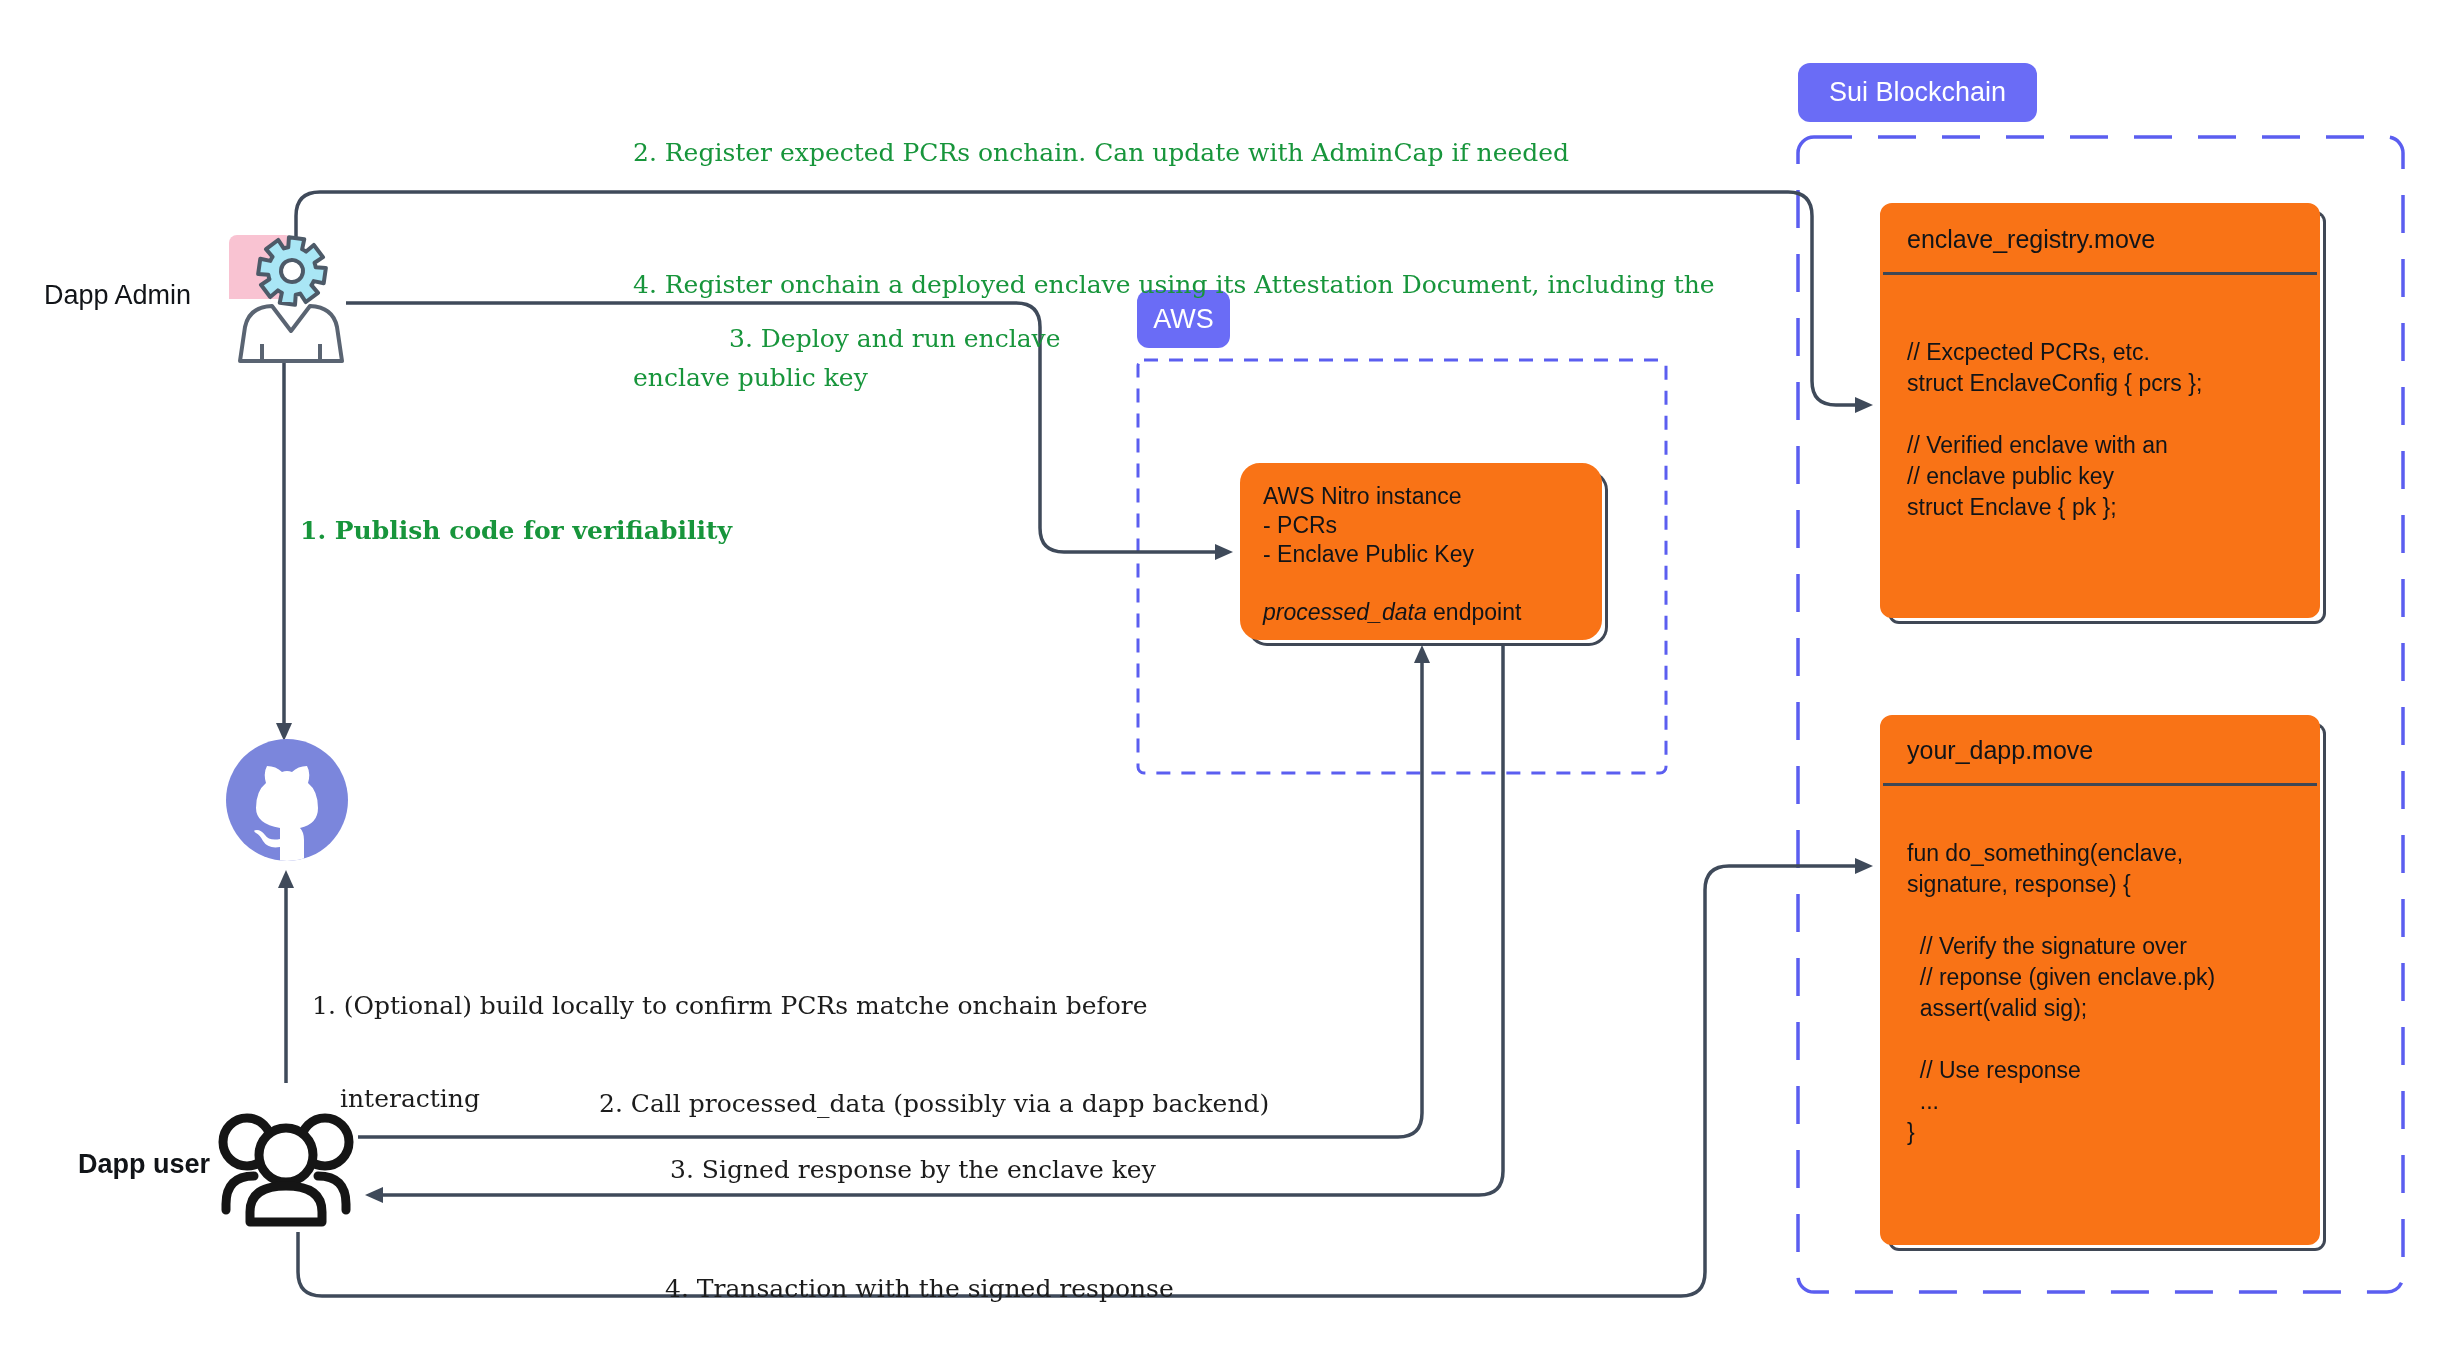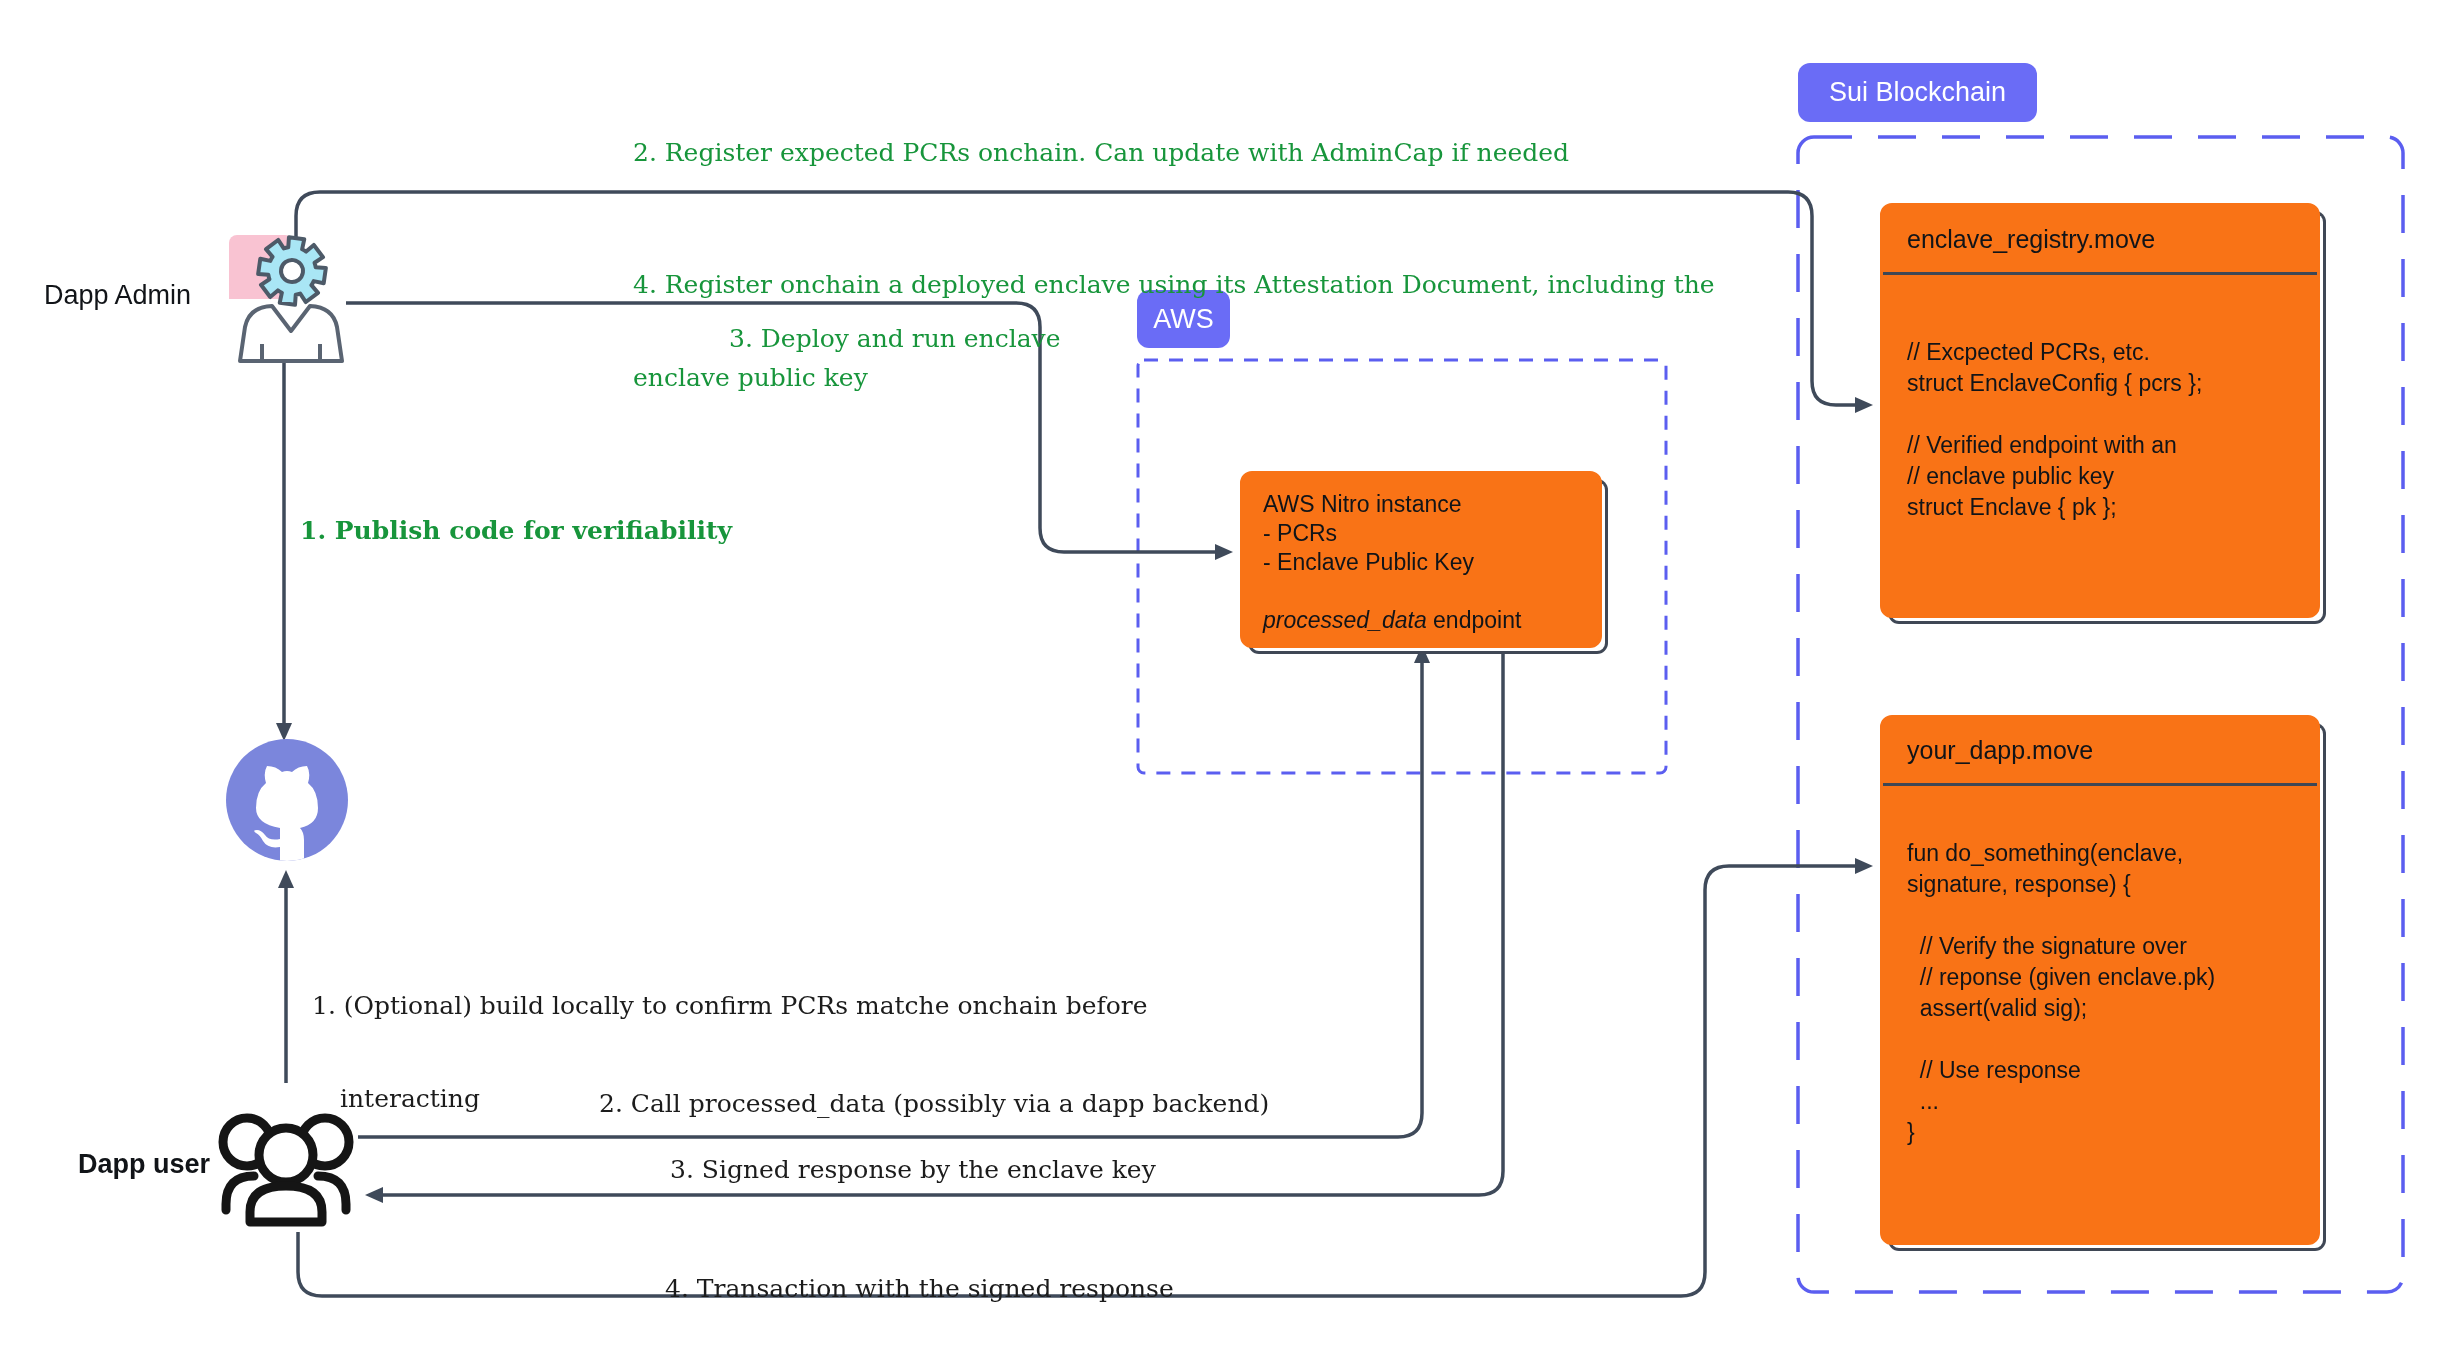--- a/index.html
+++ b/index.html
@@ -116,37 +116,37 @@
   </div>
 
   <div class="ann black" style="left:312px;top:928px;">
     <div>1. (Optional) build locally to confirm PCRs matche onchain before</div>
     <div style="padding-left:28px;">interacting</div>
   </div>
   <div class="ann black" style="left:599px;top:1088px;">2. Call processed_data (possibly via a dapp backend)</div>
   <div class="ann black" style="left:670px;top:1154px;">3. Signed response by the enclave key</div>
   <div class="ann black" style="left:665px;top:1273px;">4. Transaction with the signed response</div>
 
-  <div class="panel" style="left:1240px;top:463px;width:362px;height:177px;border-radius:12px;margin-top:8px;">
+  <div class="panel" style="left:1240px;top:463px;width:362px;height:177px;border-radius:20px;">
     <div class="panel-body" style="padding-top:16px;padding-left:20px;">
       <div class="nitro-line">AWS Nitro instance</div>
       <div class="nitro-line">- PCRs</div>
       <div class="nitro-line">- Enclave Public Key</div>
       <div class="gap29"></div>
       <div class="nitro-line"><span style="font-style:italic;">processed_data</span><span> endpoint</span></div>
     </div>
   </div>
 
   <div class="panel" style="left:1880px;top:203px;width:440px;height:415px;">
     <div class="panel-title" style="height:66px;">enclave_registry.move</div>
     <div class="panel-body" style="padding-top:62px;">
       <div class="codeline">// Excpected PCRs, etc.</div>
       <div class="codeline">struct EnclaveConfig { pcrs };</div>
       <div class="codeline"></div>
-      <div class="codeline">// Verified endpoint with an</div>
+      <div class="codeline">// Verified enclave with an</div>
       <div class="codeline">// enclave public key</div>
       <div class="codeline">struct Enclave { pk };</div>
     </div>
   </div>
 
   <div class="panel" style="left:1880px;top:715px;width:440px;height:530px;">
     <div class="panel-title" style="height:65px;text-align:right;">your_dapp.move</div>
     <div class="panel-body" style="padding-top:52px;">
       <div class="codeline">fun do_something(enclave,</div>
       <div class="codeline">signature, response) {</div>

